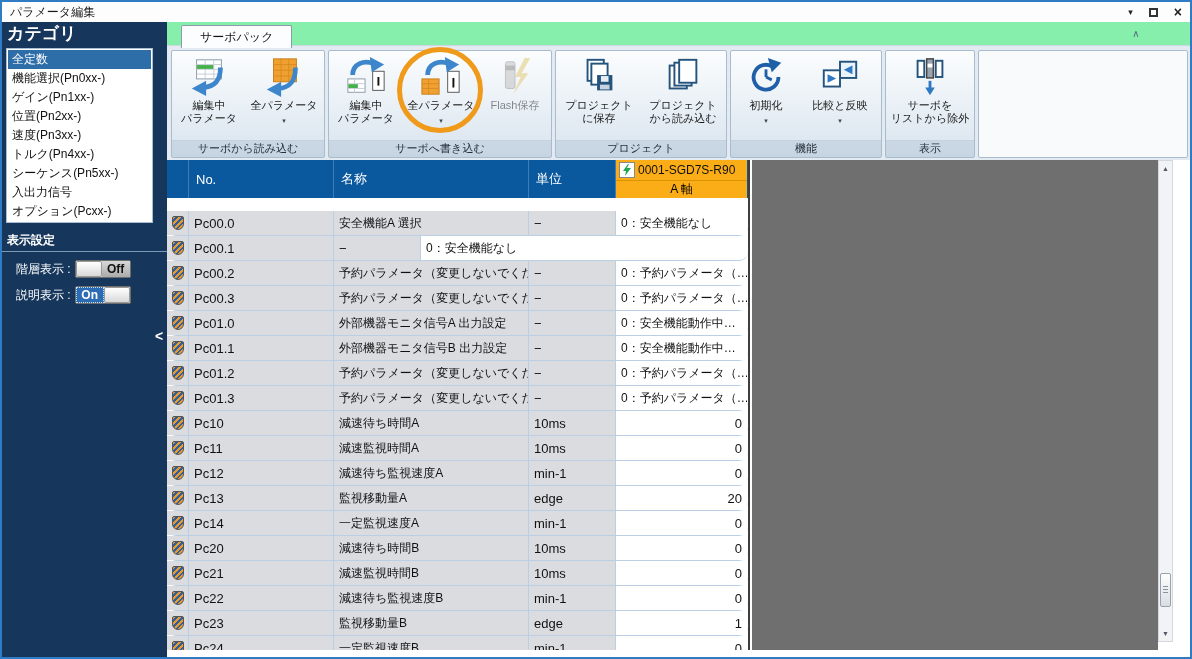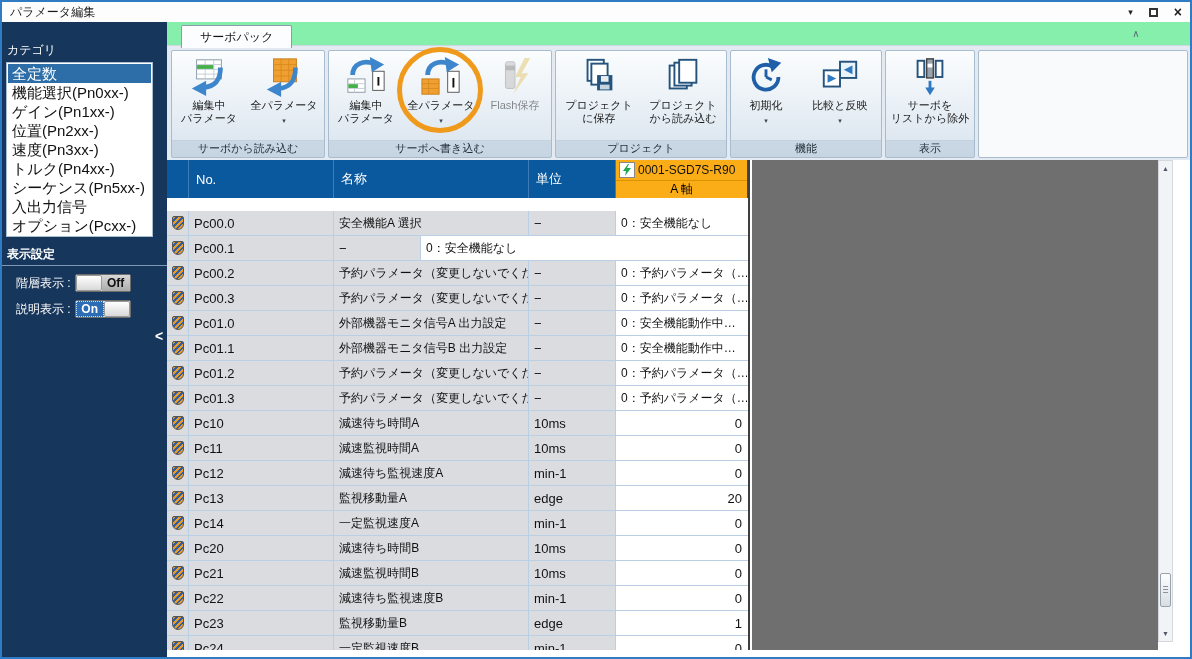--- a/index.html
+++ b/index.html
@@ -12,23 +12,23 @@
   
   .titlebar{position:absolute;left:0;top:0;right:0;height:20px;background:#FDFDFD;
     display:flex;align-items:center;padding:0 8px;font-size:12px;color:#1a1a1a;}
   .win-controls{margin-left:auto;display:flex;gap:16px;align-items:center;color:#222;}
   .wc{cursor:pointer;line-height:1;}
   .wc-menu{font-size:9px;}
   .wc-max{width:9px;height:9px;border:2px solid #333;display:inline-block;}
   .wc-close{font-size:14px;font-weight:bold;}
   
   .sidebar{position:absolute;left:0;top:20px;width:165px;bottom:0;background:#16365C;color:#fff;}
-  .cat-header{font-size:12px;font-weight:normal;padding:20px 5px 3px;}
+  .cat-header{font-size:17px;font-weight:bold;padding:0 5px 3px;}
   .listbox{margin:0 14px 6px 4px;background:#fff;border:1px solid #A9BED2;color:#111;padding:1px;}
-  .litem{font-size:15px;line-height:19px;padding:0 4px;white-space:nowrap;overflow:hidden;cursor:default;}
+  .litem{font-size:12px;line-height:19px;padding:0 4px;white-space:nowrap;overflow:hidden;cursor:default;}
   .litem.sel{background:#2D6DA8;color:#fff;}
   .disp-header{font-size:12px;font-weight:bold;padding:3px 5px 2px;border-bottom:1px solid #7E99B5;margin-top:0;}
   .setting-row{display:flex;align-items:center;gap:4px;padding:8px 0 0 14px;font-size:12px;}
   .toggle{width:56px;height:18px;border:1px solid #6E6E6E;border-radius:2px;display:flex;background:#E3E3E3;overflow:hidden;cursor:pointer;}
   .toggle .knob{width:26px;background:linear-gradient(#FFFFFF,#D9D9D9);border:1px solid #9A9A9A;border-radius:2px;}
   .toggle .tlab{flex:1;font-size:12px;font-weight:bold;display:flex;align-items:center;justify-content:center;}
   .toggle.off .tlab{color:#111;background:linear-gradient(#D8D8D8,#ABABAB);}
   .toggle.on .tlab{background:#2B6CB5;color:#fff;border:1px dotted #CFE2F4;}
   .collapse{position:absolute;right:1px;top:306px;color:#fff;font-weight:bold;font-size:14px;width:14px;text-align:center;cursor:pointer;}
   
@@ -62,21 +62,21 @@
   .h-no{width:145px;}
   .h-name{width:195px;}
   .h-unit{width:87px;}
   .vh{width:131px;display:flex;flex-direction:column;}
   .vh-top{height:28px;background:#FBAD18;display:flex;align-items:center;gap:3px;padding:0 3px;color:#111;
     font-size:12px;white-space:nowrap;overflow:hidden;border-bottom:1px solid #D99400;}
   .bolt{width:16px;height:16px;background:#fff;border:1px solid #888;display:flex;align-items:center;
     justify-content:center;flex:none;}
   .vh-bot{flex:1;background:#FBAD18;color:#000000;font-size:12px;display:flex;align-items:center;justify-content:center;}
   .rows{position:absolute;top:51px;left:0;right:0;bottom:0;overflow:hidden;background:#fff;}
-  .trow{display:flex;height:25px;border-bottom:1px solid #BACFE4;}
+  .trow{display:flex;height:25px;border-bottom:1px solid #BACFE4;border-radius:9px;}
   .cell{border-right:1px solid #BACFE4;background:#DADCDF;font-size:12px;display:flex;align-items:center;
     padding:0 5px;color:#111;overflow:hidden;white-space:nowrap;}
   .icell{width:22px;justify-content:center;padding:0;}
   .cno{width:145px;font-size:13px;}
   .cname{width:195px;}
   .cunit{width:87px;font-size:13px;}
   .cval{width:131px;background:#fff;border-right:none;}
   .cval.num{justify-content:flex-end;font-size:13px;}
   .shield{width:12px;height:14px;border:1px solid #555;border-radius:2px 2px 6px 6px;
     background:repeating-linear-gradient(135deg,#E89A2E 0 2px,#2F5F9E 2px 4px);}

